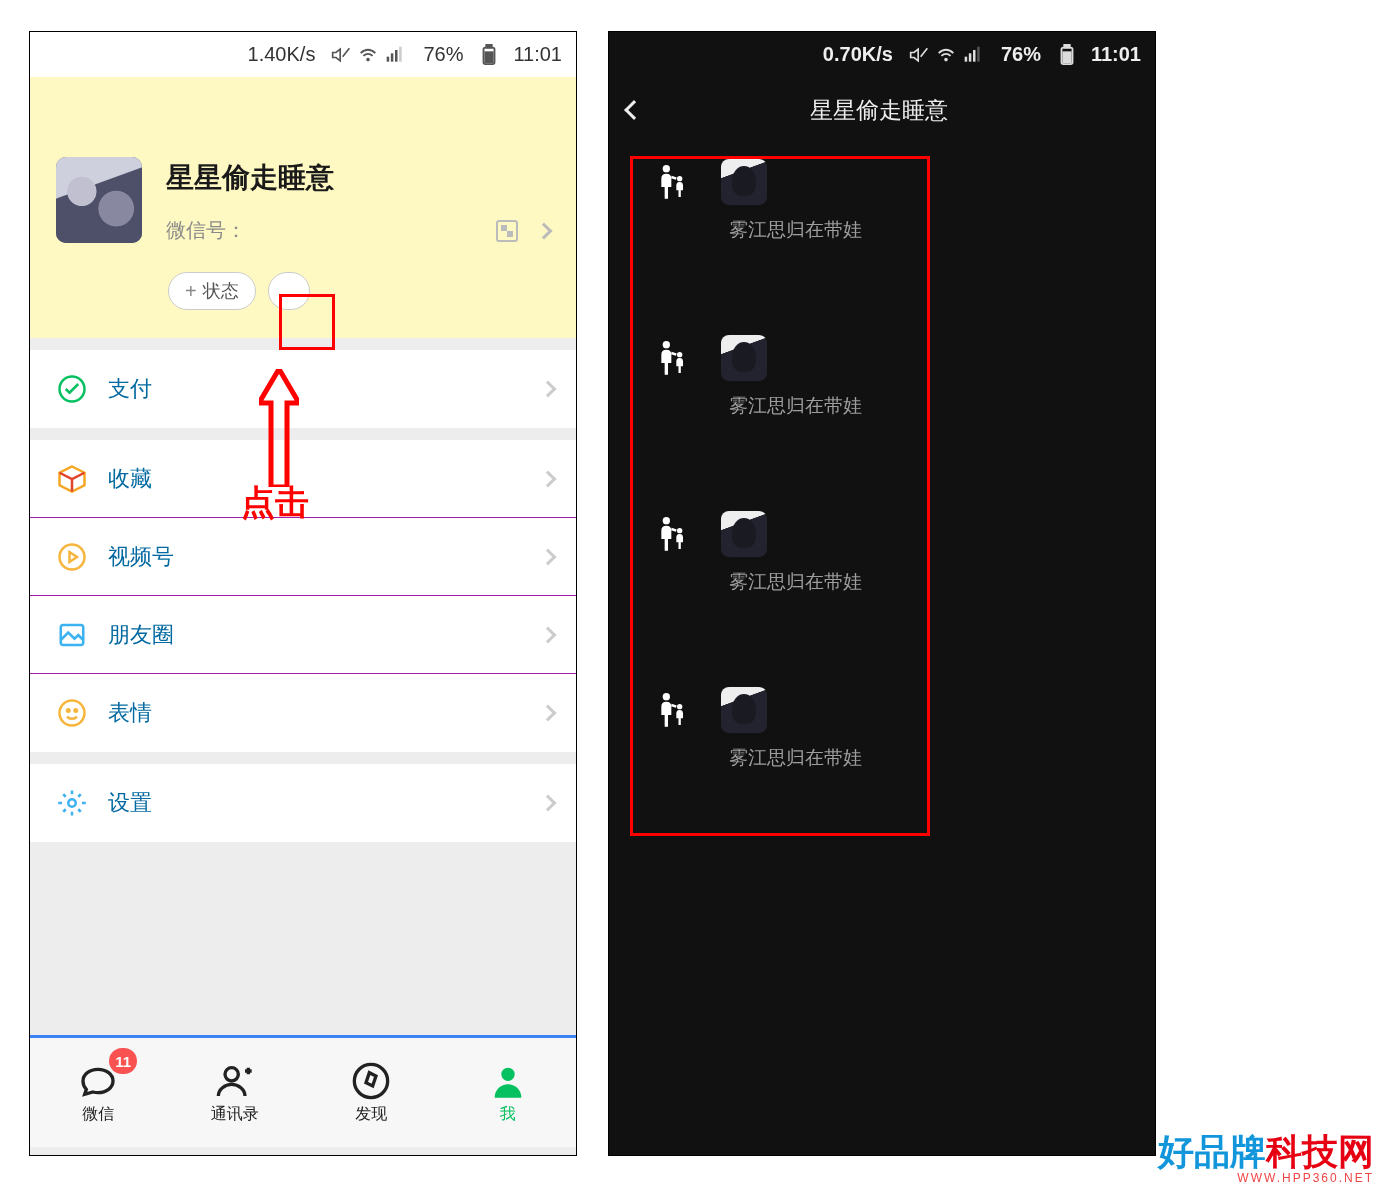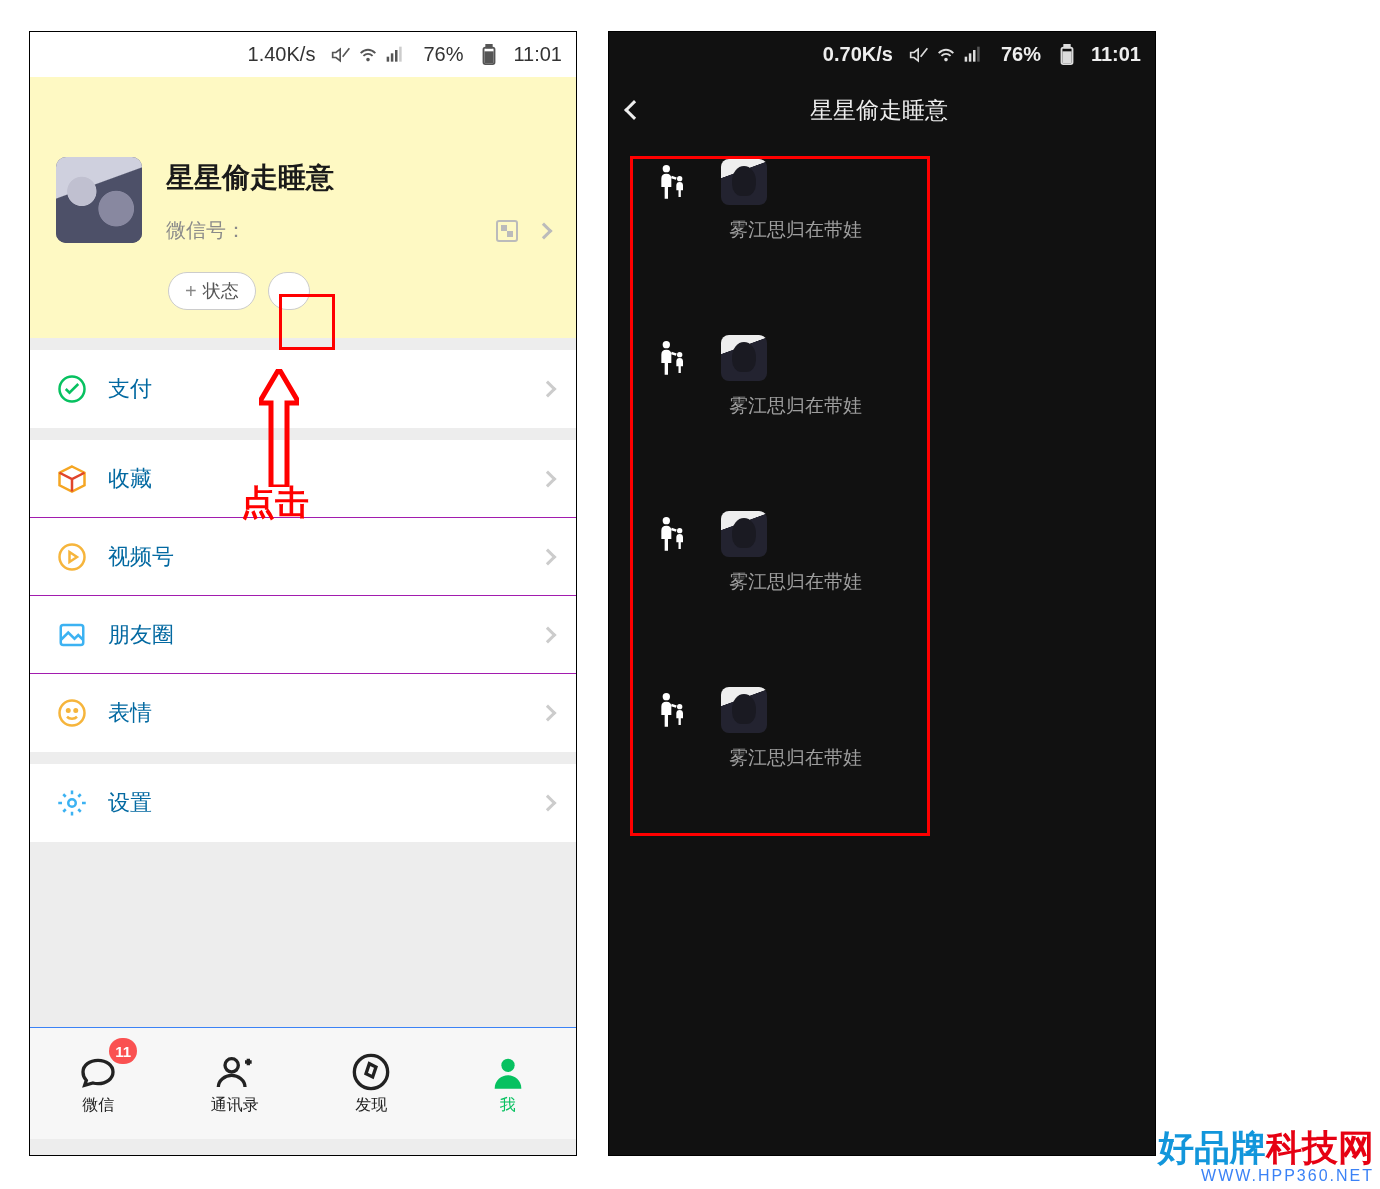--- a/index.html
+++ b/index.html
@@ -111,22 +111,22 @@
     display:flex; align-items:center; height:78px;
     padding:0 22px; border-bottom:1px solid #a21caf;
   }
   .menu-item:last-child{border-bottom:none;}
   .menu-item .icon-slot { width:40px; display:flex; justify-content:center;}
   .menu-item .label { flex:1; font-size:22px; color:#0369a1; margin-left:16px;}
   .menu-item .chev { border-color:#ccc; }
 
   
   .tabbar {
-    position:absolute; bottom:16px; left:0; right:0; height:112px;
-    background:#f7f7f7; border-top:1px solid #3b82f6;
+    position:absolute; bottom:8px; left:0; right:0; height:112px;
+    background:#f7f7f7; border-top:3px solid #3b82f6;
     display:flex;
   }
   .tab {
     flex:1; display:flex; flex-direction:column; align-items:center;
     justify-content:center; gap:3px; color:#222; position:relative;
   }
   .tab.active { color:#07c160; }
   .tab-label { font-size:16px; }
   .tab-icon { width:40px; height:40px; display:flex;align-items:center;justify-content:center;}
   .badge-red {
@@ -173,21 +173,21 @@
   .friend-text { font-size:19px; color:#9e9e9e; padding-left:76px;}
 
   
   .watermark {
     position:absolute; right:6px; bottom:4px;
     text-align:right; line-height:1.1;
   }
   .watermark .wm1 { font-size:36px; }
   .watermark .wm1 .b{color:#1296db;font-weight:700;}
   .watermark .wm1 .r{color:#e60012;font-weight:700;}
-  .watermark .wm2 { font-size:16px; color:#3b82f6; letter-spacing:2px;}
+  .watermark .wm2 { font-size:12px; color:#ef4444; letter-spacing:2px;}
 
   
   .ic-pay{stroke:#07c160;}
   .ic-moments{stroke:#3cb2f2;}
   .ic-video{stroke:#f6b53c;}
   .ic-emoji{stroke:#f6b53c;}
   .ic-settings{stroke:#3cb2f2;}
 </style>
 </head>
 <body>

